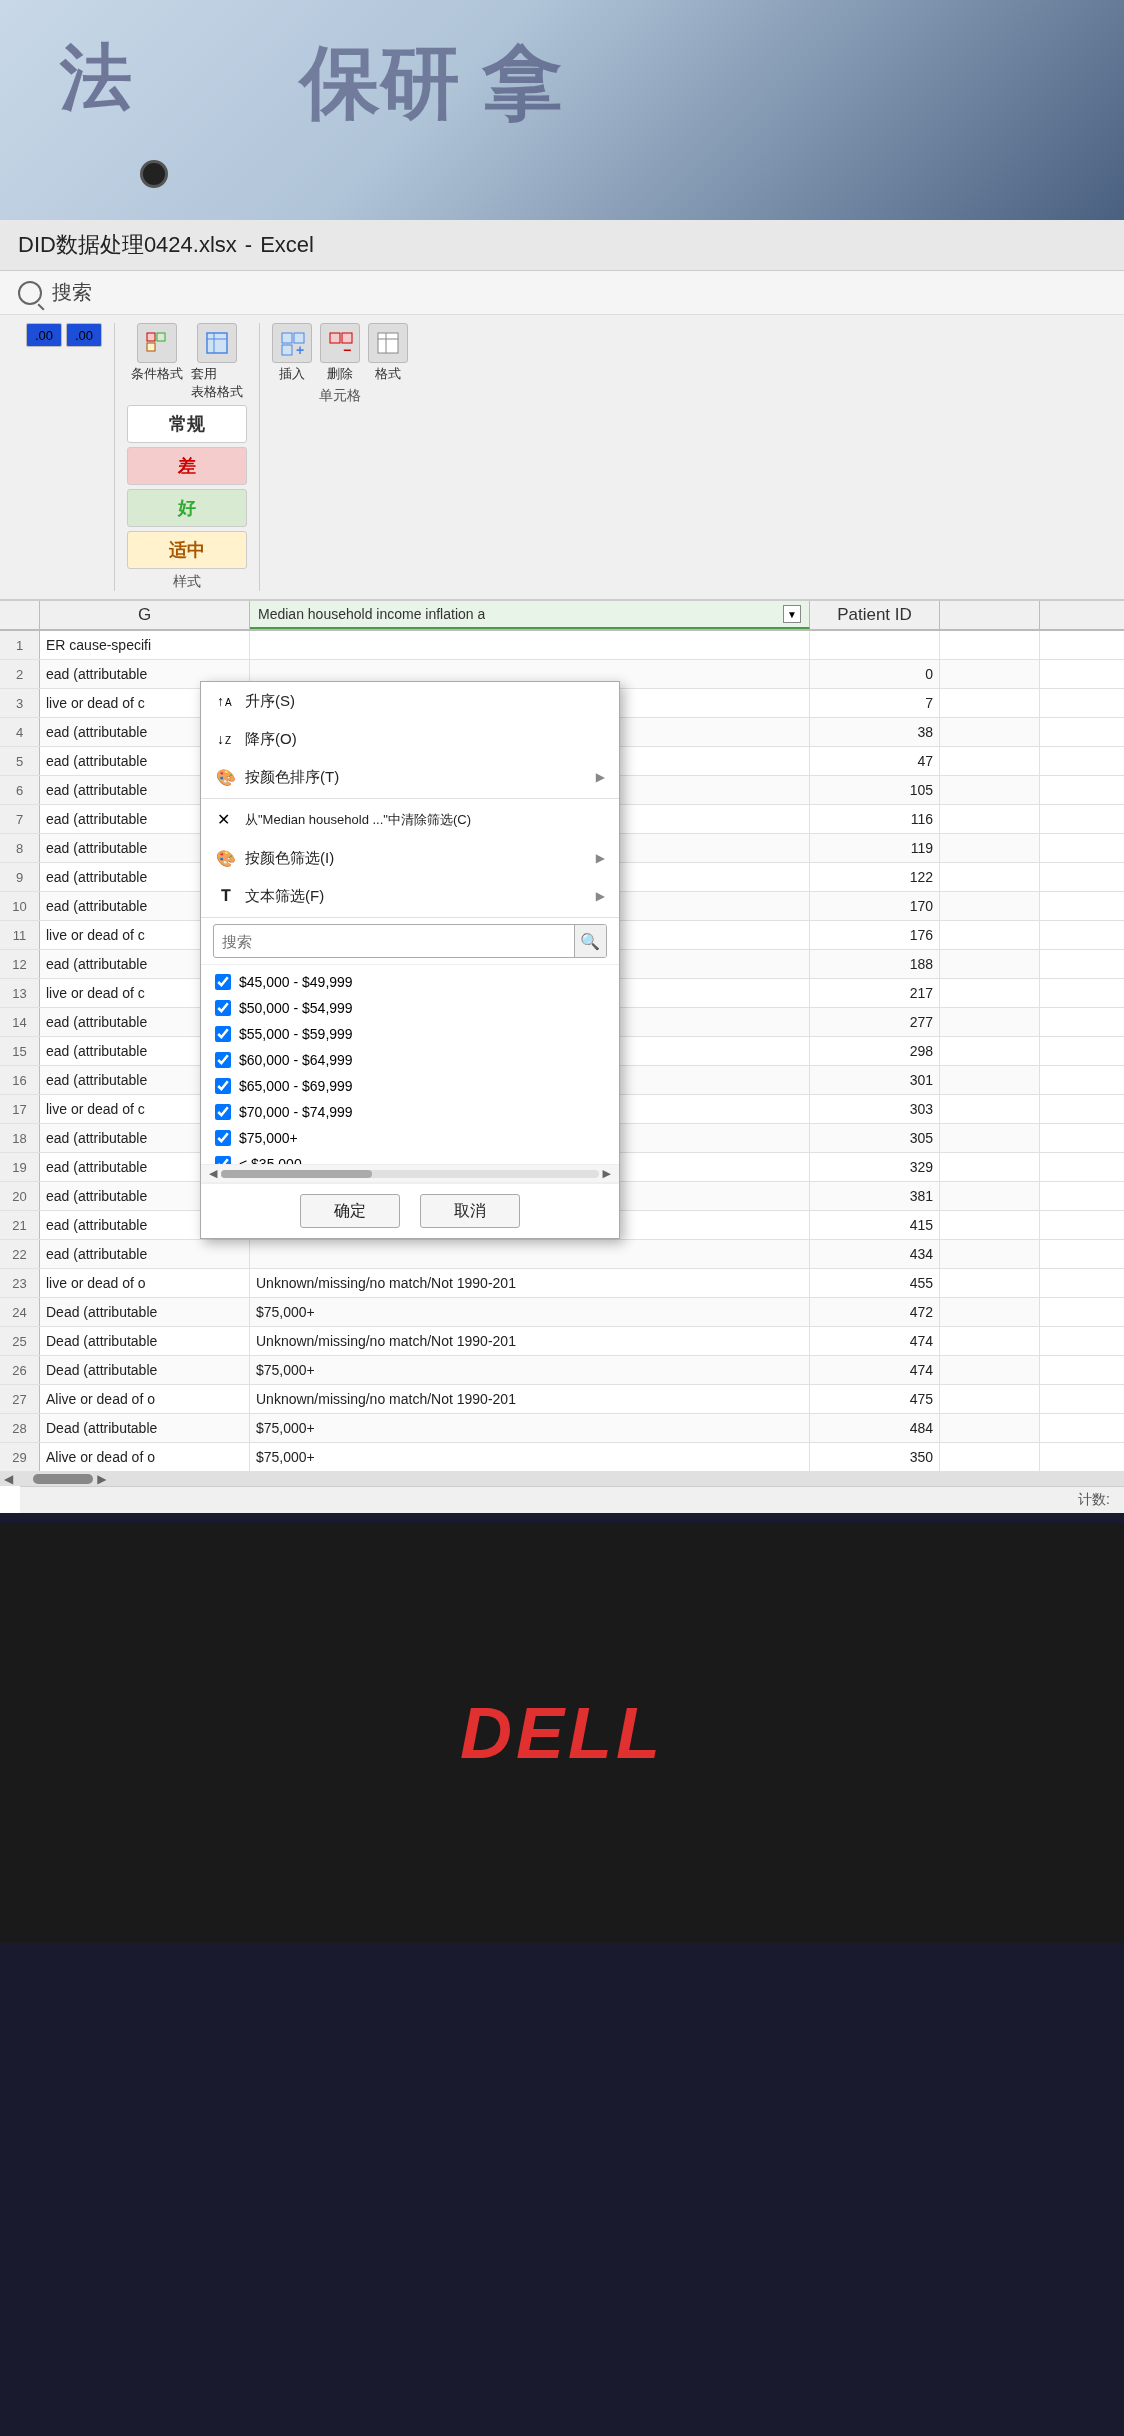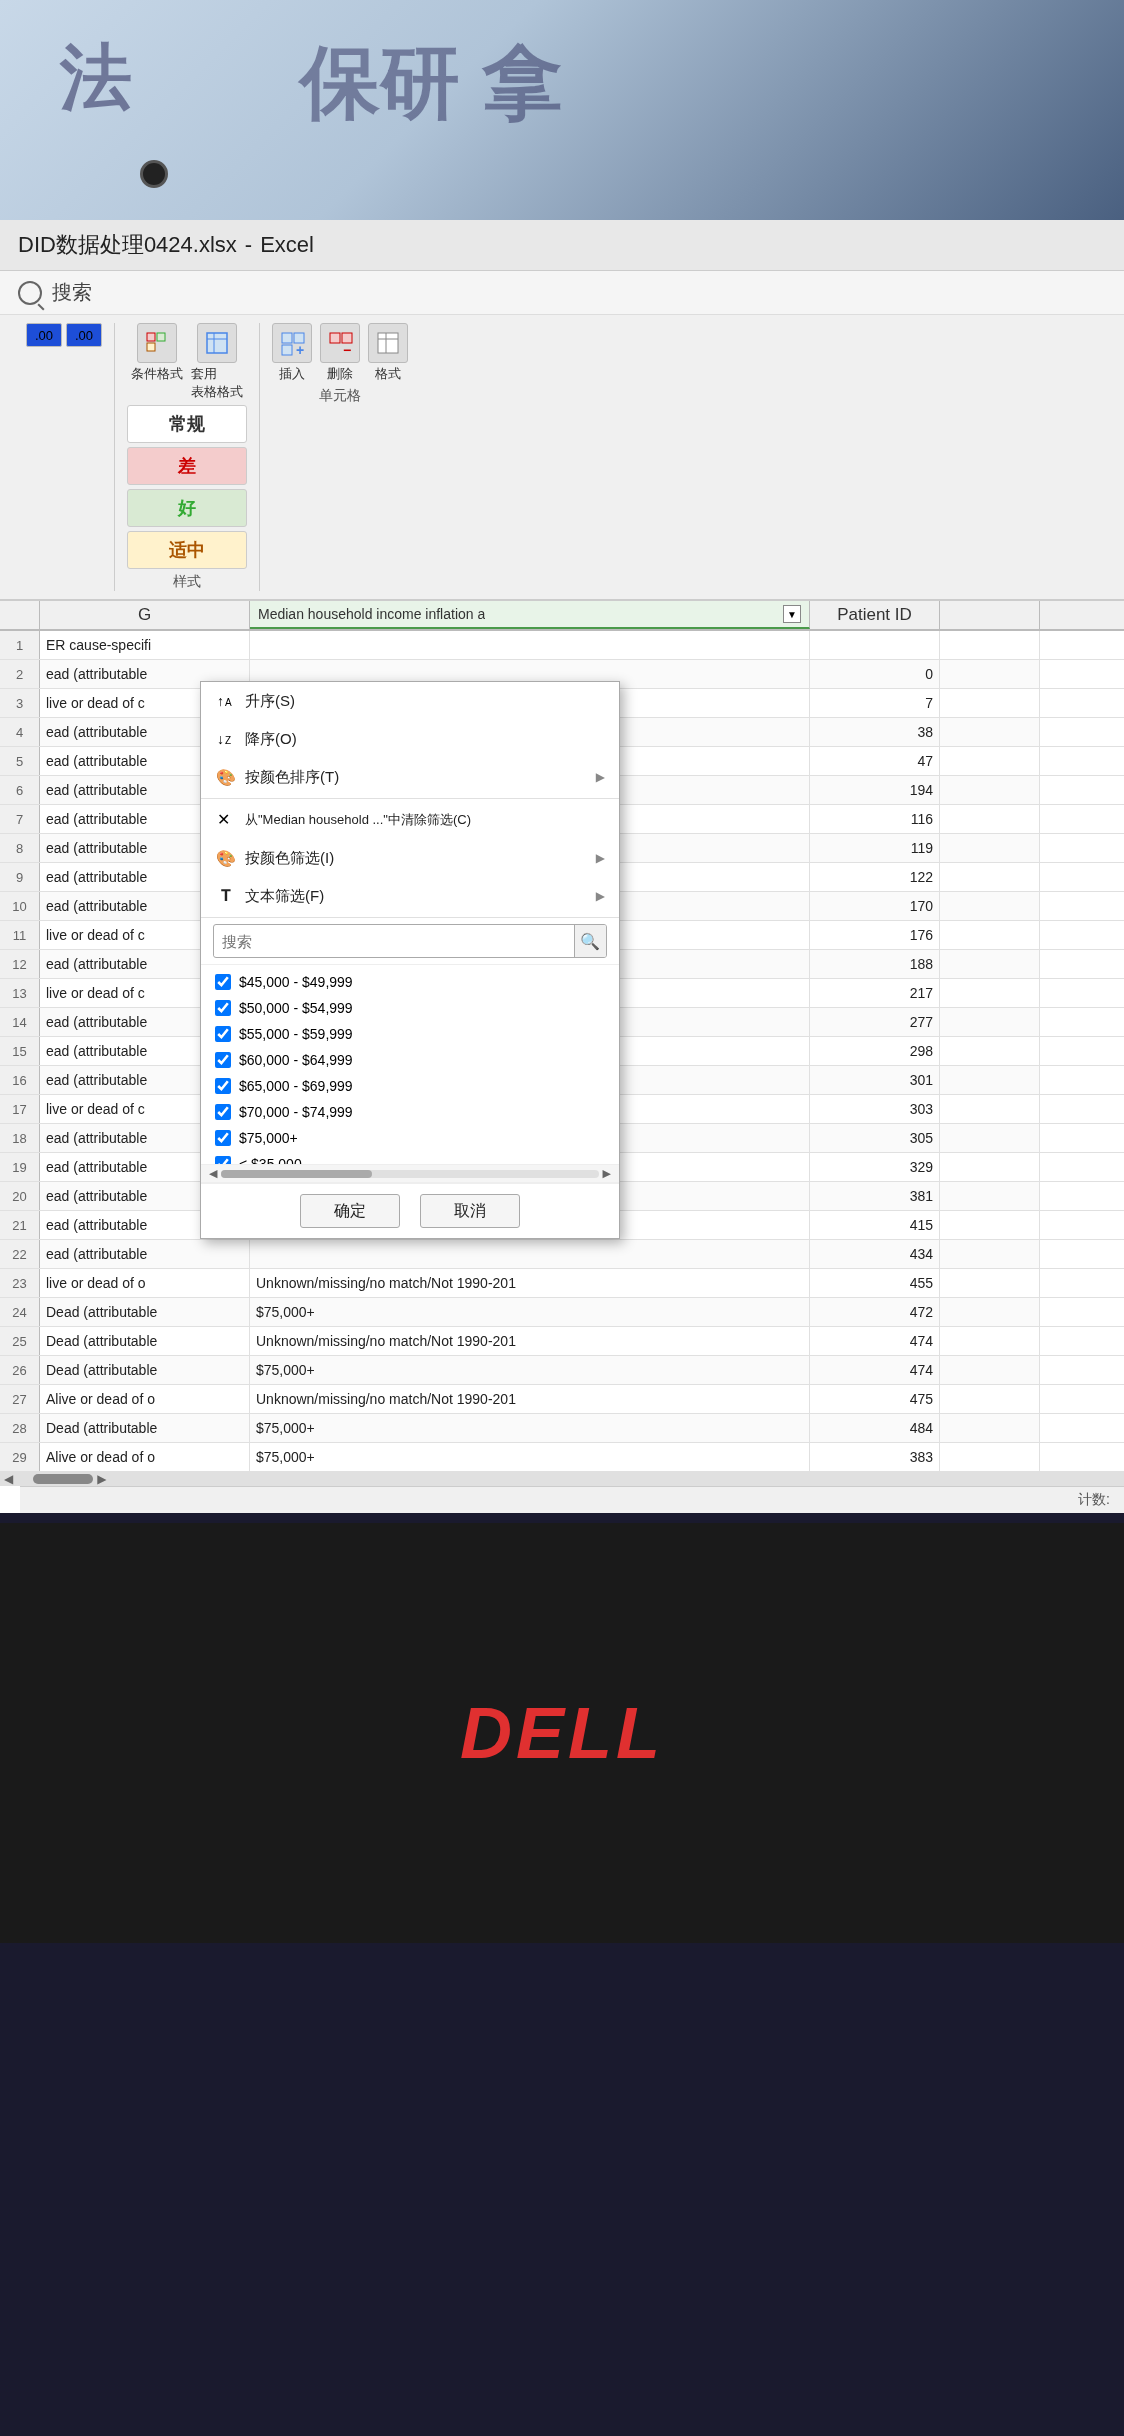--- a/index.html
+++ b/index.html
@@ -557,21 +557,21 @@
         <div class="row-num">5</div>
         <div class="cell cell-g">ead (attributable</div>
         <div class="cell cell-h"></div>
         <div class="cell cell-i">47</div>
         <div class="cell cell-j"></div>
       </div>
       <div class="sheet-row">
         <div class="row-num">6</div>
         <div class="cell cell-g">ead (attributable</div>
         <div class="cell cell-h"></div>
-        <div class="cell cell-i">194</div>
+        <div class="cell cell-i">105</div>
         <div class="cell cell-j"></div>
       </div>
       <div class="sheet-row">
         <div class="row-num">7</div>
         <div class="cell cell-g">ead (attributable</div>
         <div class="cell cell-h"></div>
         <div class="cell cell-i">116</div>
         <div class="cell cell-j"></div>
       </div>
       <div class="sheet-row">
@@ -718,21 +718,21 @@
         <div class="row-num">28</div>
         <div class="cell cell-g">Dead (attributable</div>
         <div class="cell cell-h">$75,000+</div>
         <div class="cell cell-i">484</div>
         <div class="cell cell-j"></div>
       </div>
       <div class="sheet-row">
         <div class="row-num">29</div>
         <div class="cell cell-g">Alive or dead of o</div>
         <div class="cell cell-h">$75,000+</div>
-        <div class="cell cell-i">383</div>
+        <div class="cell cell-i">350</div>
         <div class="cell cell-j"></div>
       </div>
     </div>
 
   <div class="horizontal-scroll">
     <span style="font-size:12px;color:#666;">◀</span>
     <div class="h-scroll-inner"></div>
     <span style="font-size:12px;color:#666;margin-left:4px;">▶</span>
   </div>
 

